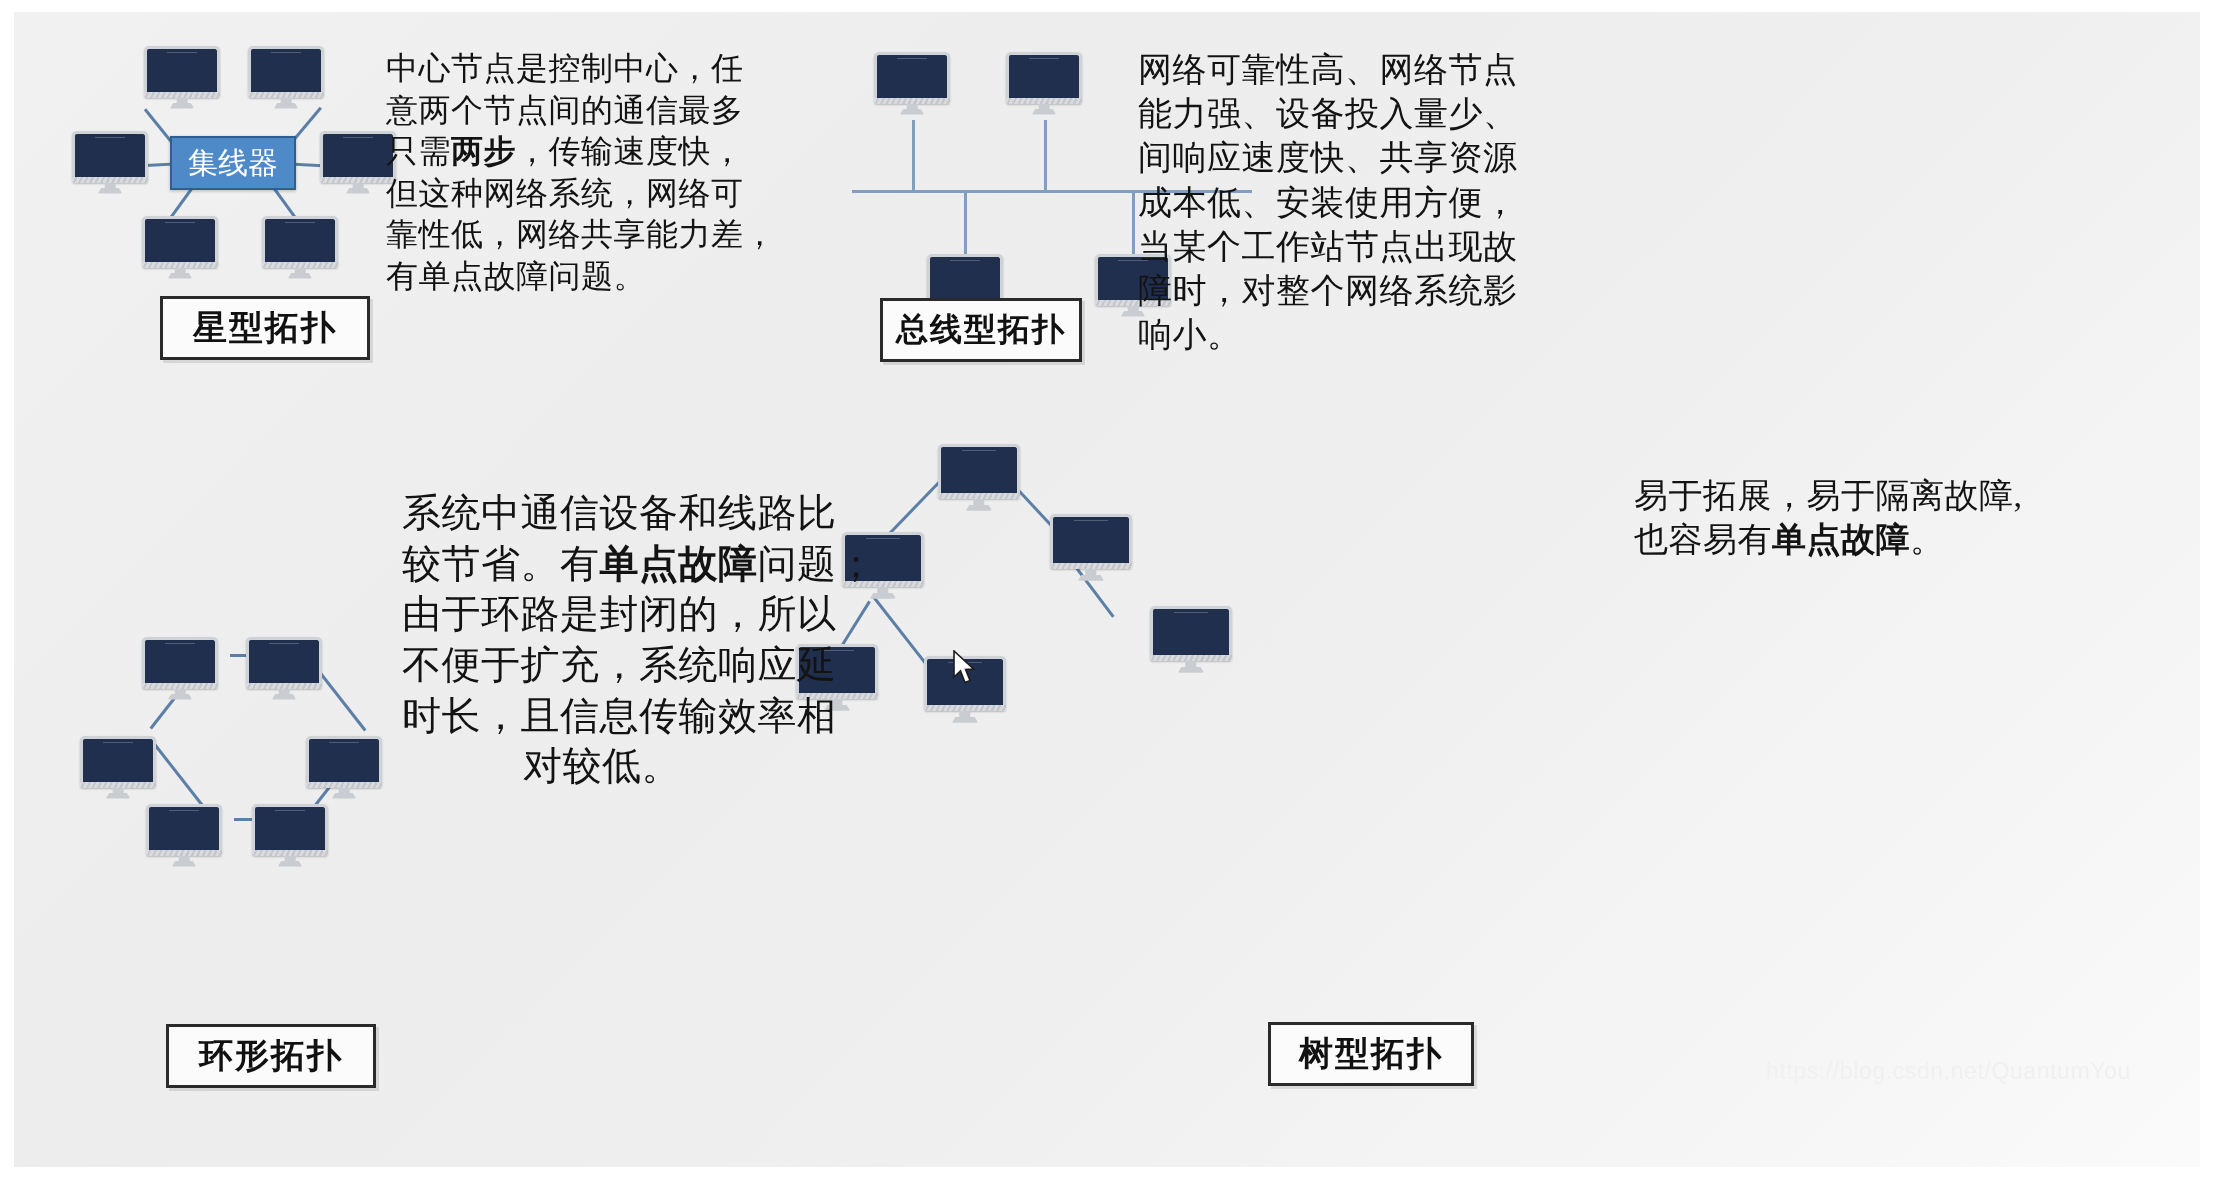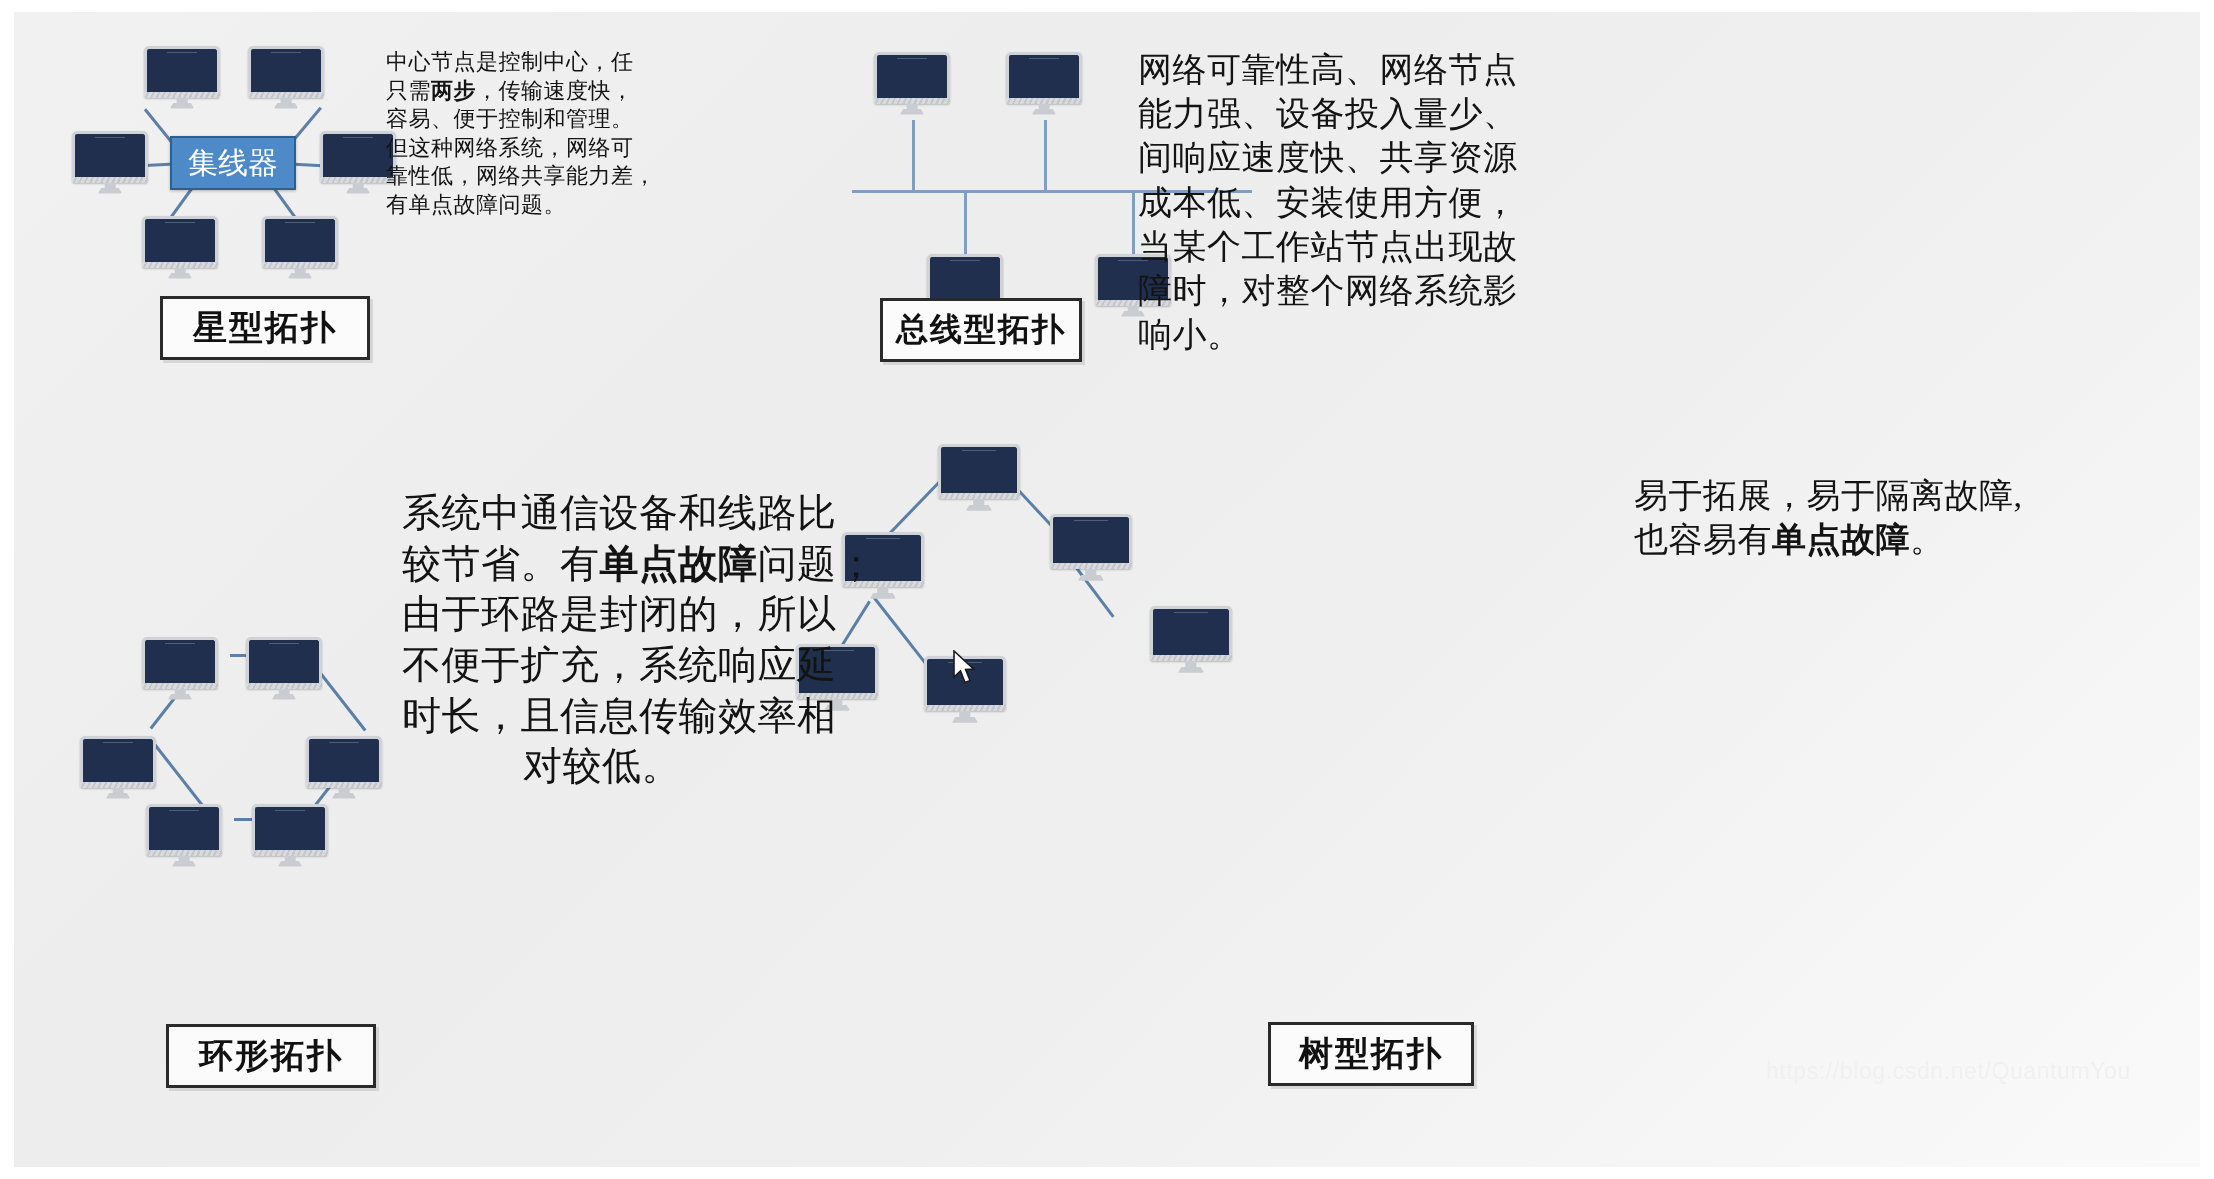--- a/index.html
+++ b/index.html
@@ -227,24 +227,24 @@
 
       <div class="hub" style="left:136px; top:110px; width:122px; height:50px; font-size:30px;">
         <span>集线器</span>
       </div>
     </div>
 
     <div class="caption" style="left:146px; top:284px; width:204px; height:58px; font-size:34px;">
       <span>星型拓扑</span>
     </div>
 
-    <div class="textblock" style="left:372px; top:36px; width:400px; font-size:22px;">
+    <div class="textblock" style="left:372px; top:36px; width:400px; font-size:32px;">
         <span class="ln"><span>中心节点是控制中心，任</span></span>
+        <span class="ln"><span>意两个节点间的通信最多</span></span>
         <span class="ln"><span>只需</span><b class="b">两步</b><span>，传输速度快，</span></span>
-        <span class="ln"><span>容易、便于控制和管理。</span></span>
         <span class="ln"><span>但这种网络系统，网络可</span></span>
         <span class="ln"><span>靠性低，网络共享能力差，</span></span>
         <span class="ln"><span>有单点故障问题。</span></span>
       </div>
 
     <div class="pane" style="left:820px; top:20px; width:420px; height:300px;">
 
       <div class="hbus" style="left:18px; top:158px; width:400px;"></div>
 
       <div class="vline" style="left:78px; top:88px; height:72px;"></div>

